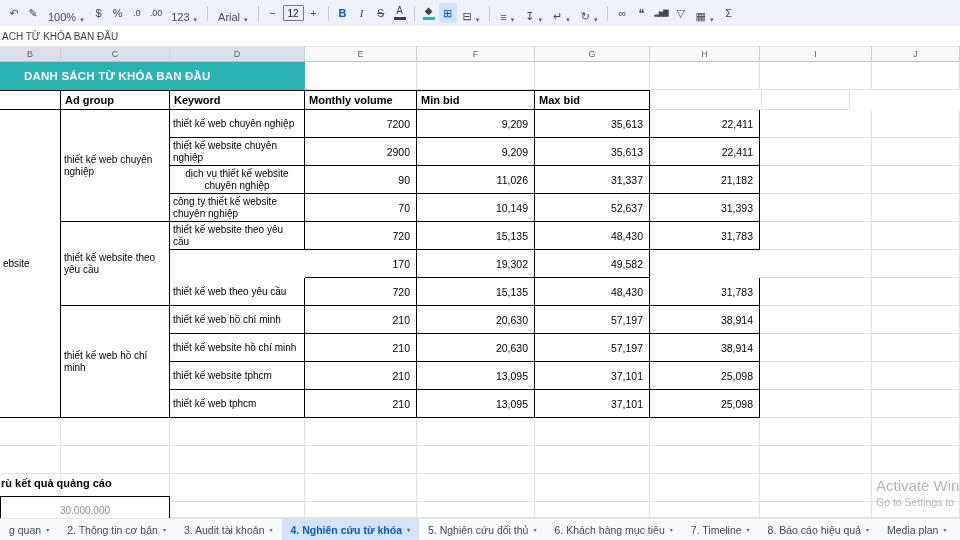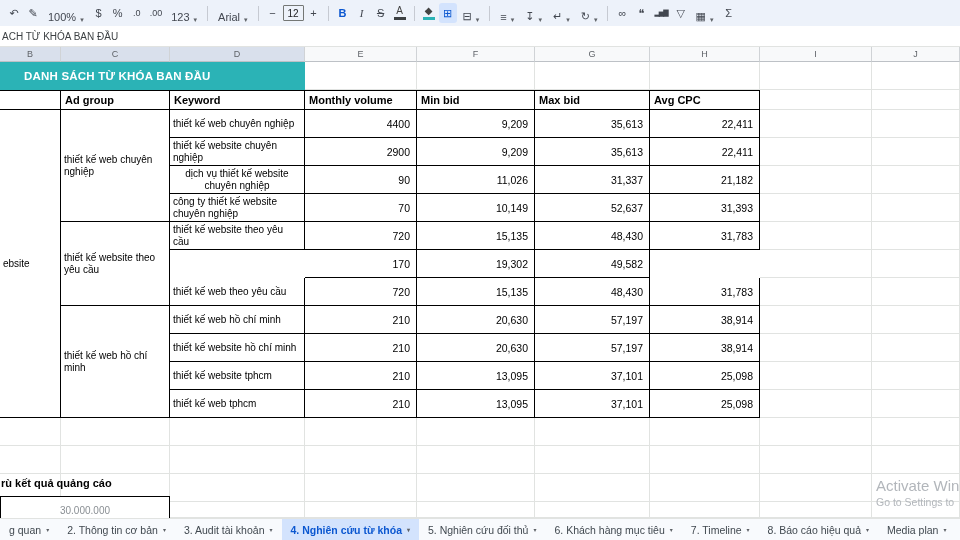--- a/index.html
+++ b/index.html
@@ -182,29 +182,28 @@
         <div class="ghost-cell" style="width: 88px; height: 28px;"></div>
       </div>
   </div>
   <div class="header-row" id="header-row">
       <div class="th" style="width: 61px;"></div>
       <div class="th" style="width: 109px;">Ad group</div>
       <div class="th" style="width: 135px;">Keyword</div>
       <div class="th" style="width: 112px;">Monthly volume</div>
       <div class="th" style="width: 118px;">Min bid</div>
       <div class="th" style="width: 115px;">Max bid</div>
-      <div class="th" style="width: 110px;">Avg CPC</div>
       <div class="ghost-cell hghost" style="width: 112px;"></div>
       <div class="ghost-cell hghost" style="width: 88px;"></div>
     </div>
   <div class="data-grid" id="data-grid" style="grid-template-columns: 61px 109px 135px 112px 118px 115px 110px 112px 88px;">
       <div class="cell" style="grid-area: 1 / 1 / span 11;">ebsite</div>
       <div class="cell" style="grid-area: 1 / 2 / span 4;">thiết kế web chuyên nghiệp</div>
       <div class="cell" style="grid-area: 1 / 3;">thiết kế web chuyên nghiệp</div>
-      <div class="cell num" style="grid-area: 1 / 4;">4400</div>
+      <div class="cell num" style="grid-area: 1 / 4;">7200</div>
       <div class="cell num" style="grid-area: 1 / 5;">9,209</div>
       <div class="cell num" style="grid-area: 1 / 6;">35,613</div>
       <div class="cell num" style="grid-area: 1 / 7;">22,411</div>
       <div class="cell light" style="grid-area: 1 / 8;"></div>
       <div class="cell light" style="grid-area: 1 / 9;"></div>
       <div class="cell" style="grid-area: 2 / 3;">thiết kế website chuyên nghiệp</div>
       <div class="cell num" style="grid-area: 2 / 4;">2900</div>
       <div class="cell num" style="grid-area: 2 / 5;">9,209</div>
       <div class="cell num" style="grid-area: 2 / 6;">35,613</div>
       <div class="cell num" style="grid-area: 2 / 7;">22,411</div>

